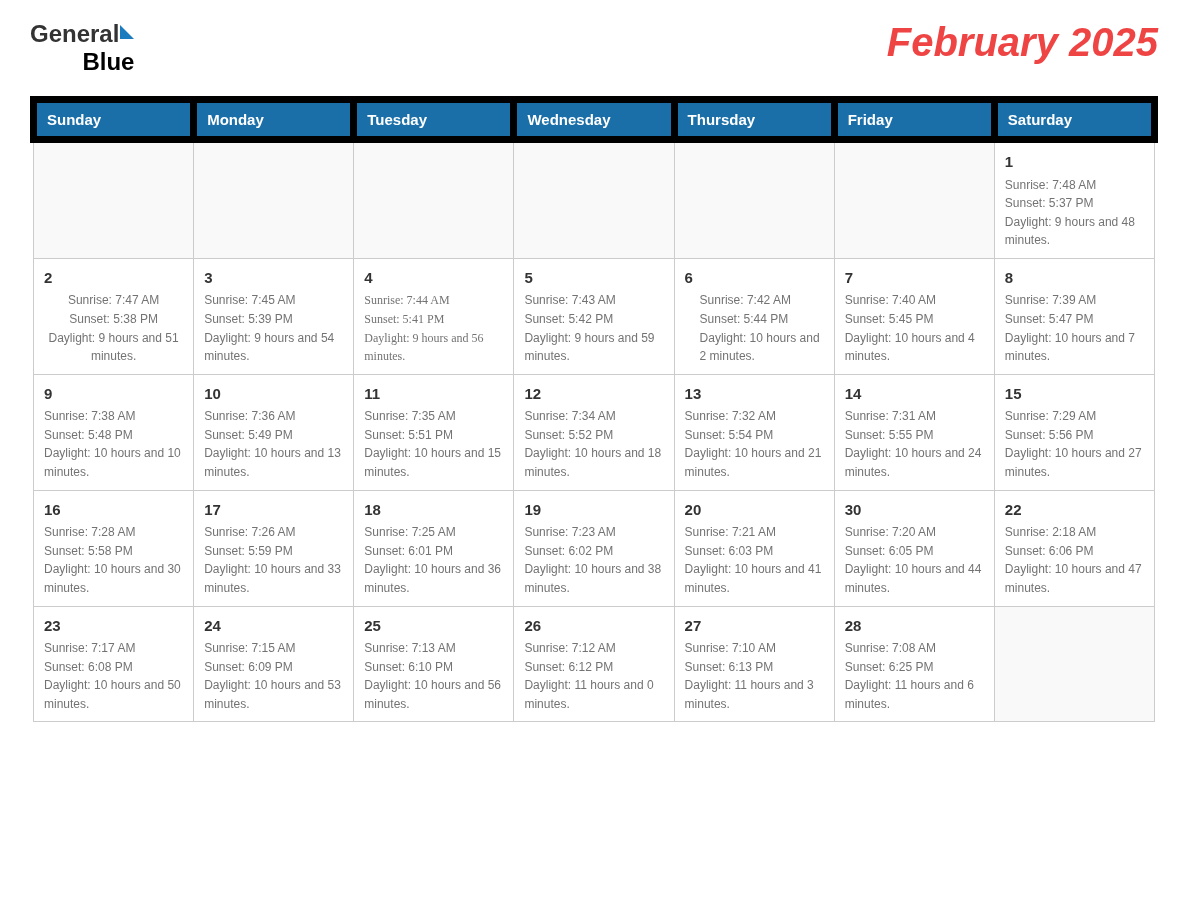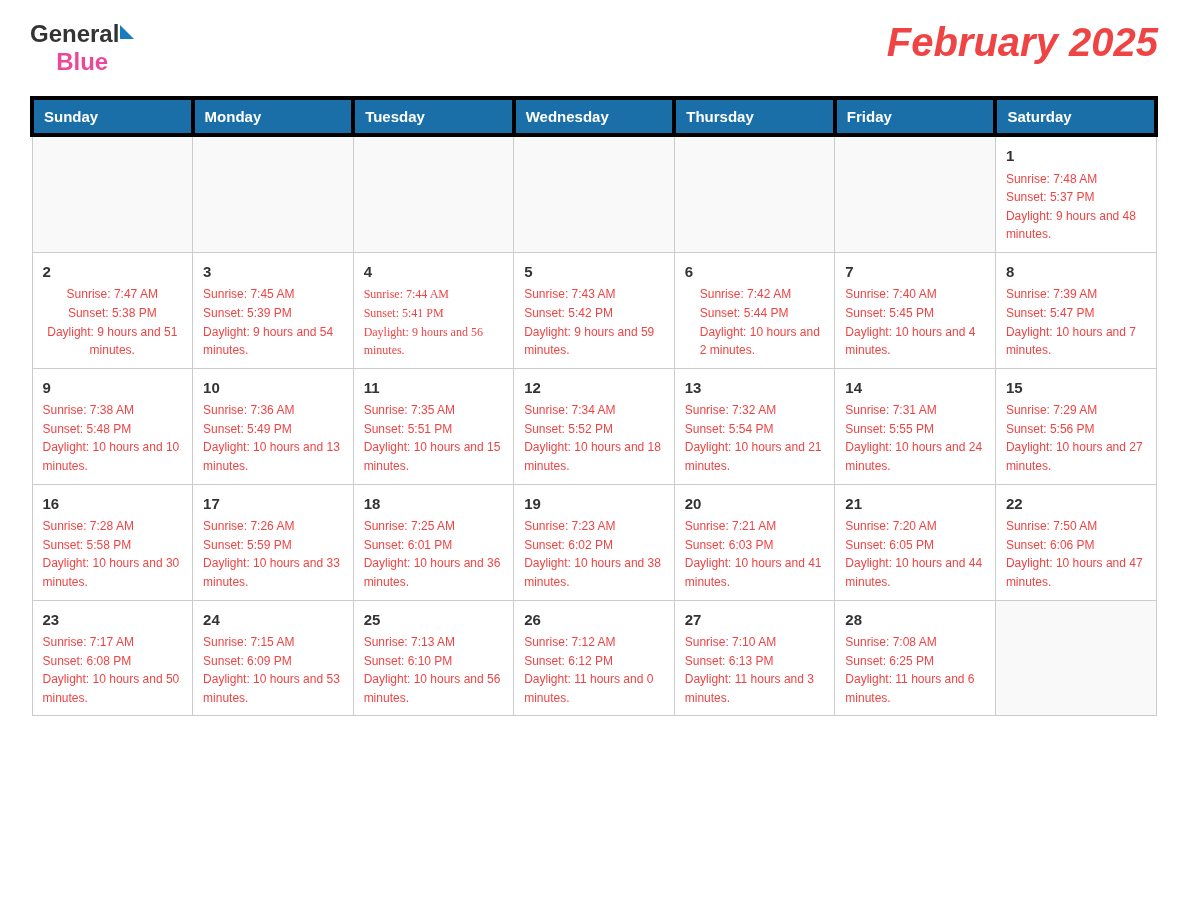--- a/index.html
+++ b/index.html
@@ -11,21 +11,21 @@
     }
     .header {
       display: flex;
       justify-content: space-between;
       align-items: flex-start;
       margin-bottom: 20px;
     }
     .logo {
       display: flex;
       flex-direction: column;
-      align-items: center;
+      align-items: flex-end;
     }
     .title-block {
       text-align: right;
     }
     .month-title {
       font-size: 40px;
       font-weight: bold;
       color: #ef4444;
       line-height: 1.1;
       font-style: italic;
@@ -40,40 +40,40 @@
       border-collapse: collapse;
       border: 1px solid #aaa;
     }
     .calendar th {
       background-color: #1a6fa8;
       color: #fff;
       padding: 8px 10px;
       font-size: 15px;
       font-weight: bold;
       text-align: left;
-      border: 4px solid #000000;
+      border: 7px solid #000000;
     }
     .calendar td {
       vertical-align: top;
       padding: 8px 10px;
       border: 1px solid #ccc;
       width: calc(100% / 7);
       min-height: 90px;
       font-size: 12.5px;
       line-height: 1.5;
     }
     .day-num {
       font-size: 15px;
       font-weight: bold;
       display: block;
       margin-bottom: 2px;
     }
     .day-info {
       font-size: 12px;
-      color: #ef4444;
+      color: #737373;
       line-height: 1.55;
     }
     .empty-cell {
       background: #f9f9f9;
     }
     .logo-row {
       display: flex;
       align-items: center;
     }
     .logo-text-general {
@@ -87,21 +87,21 @@
       border-style: solid;
       border-width: 14px 0 0 14px;
       border-color: transparent transparent transparent #1a7bbf;
       display: inline-block;
       margin-left: 1px;
       margin-top: -4px;
     }
     .logo-text-blue {
       font-size: 24px;
       font-weight: bold;
-      color: #ec4899;
+      color: #000000;
     }
   </style>
 </head>
 <body>
 
 <div class="header">
   <div class="logo">
     <div class="logo-row">
       <span class="logo-text-general">General</span>
       <span class="logo-arrow-shape"></span>
@@ -253,28 +253,28 @@
 Sunset: 6:02 PM
 Daylight: 10 hours and 38 minutes.</div>
         </td>
         <td>
           <span class="day-num">20</span>
           <div class="day-info" style="white-space: pre-line;">Sunrise: 7:21 AM
 Sunset: 6:03 PM
 Daylight: 10 hours and 41 minutes.</div>
         </td>
         <td>
-          <span class="day-num">21</span>
+          <span class="day-num">30</span>
           <div class="day-info" style="white-space: pre-line;">Sunrise: 7:20 AM
 Sunset: 6:05 PM
 Daylight: 10 hours and 44 minutes.</div>
         </td>
         <td>
           <span class="day-num">22</span>
-          <div class="day-info" style="white-space: pre-line;">Sunrise: 7:50 AM
+          <div class="day-info" style="white-space: pre-line;">Sunrise: 2:18 AM
 Sunset: 6:06 PM
 Daylight: 10 hours and 47 minutes.</div>
         </td>
       </tr>
       <tr>
         <td>
           <span class="day-num">23</span>
           <div class="day-info" style="white-space: pre-line;">Sunrise: 7:17 AM
 Sunset: 6:08 PM
 Daylight: 10 hours and 50 minutes.</div>

